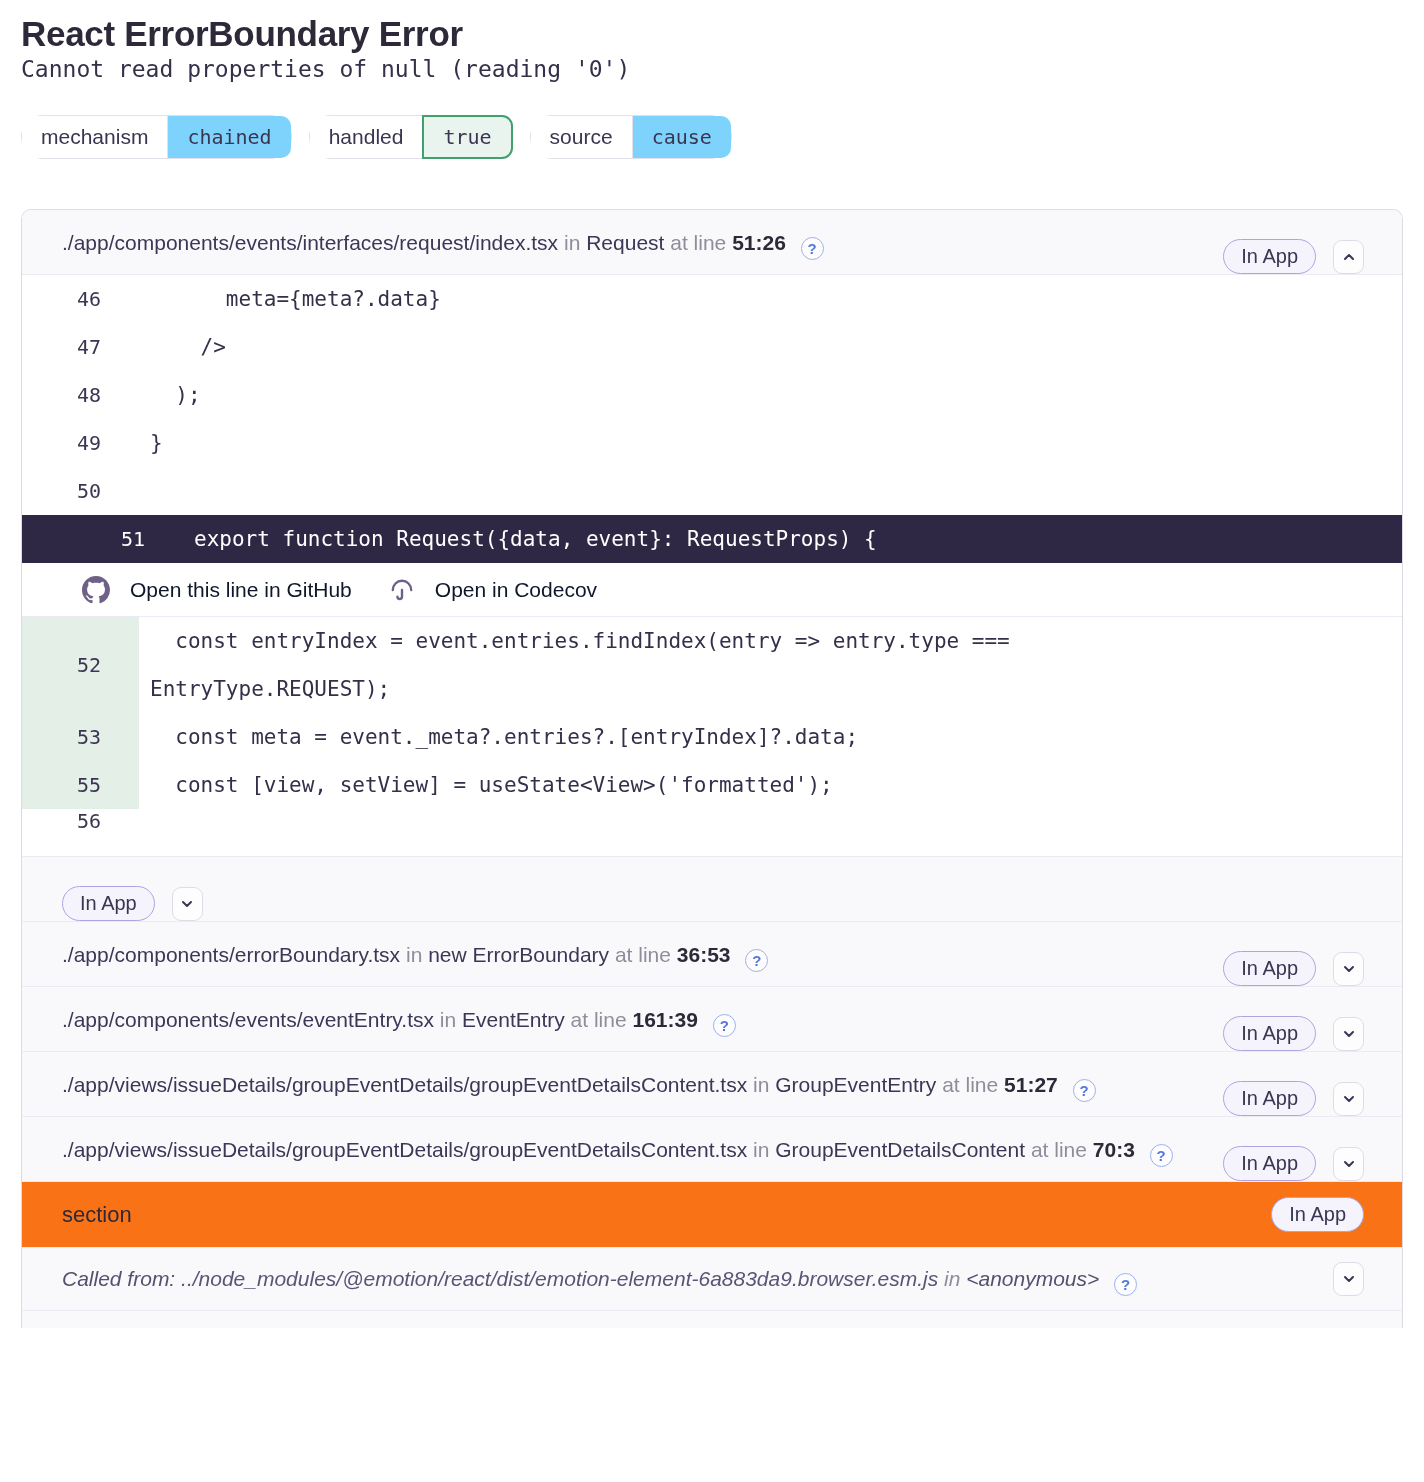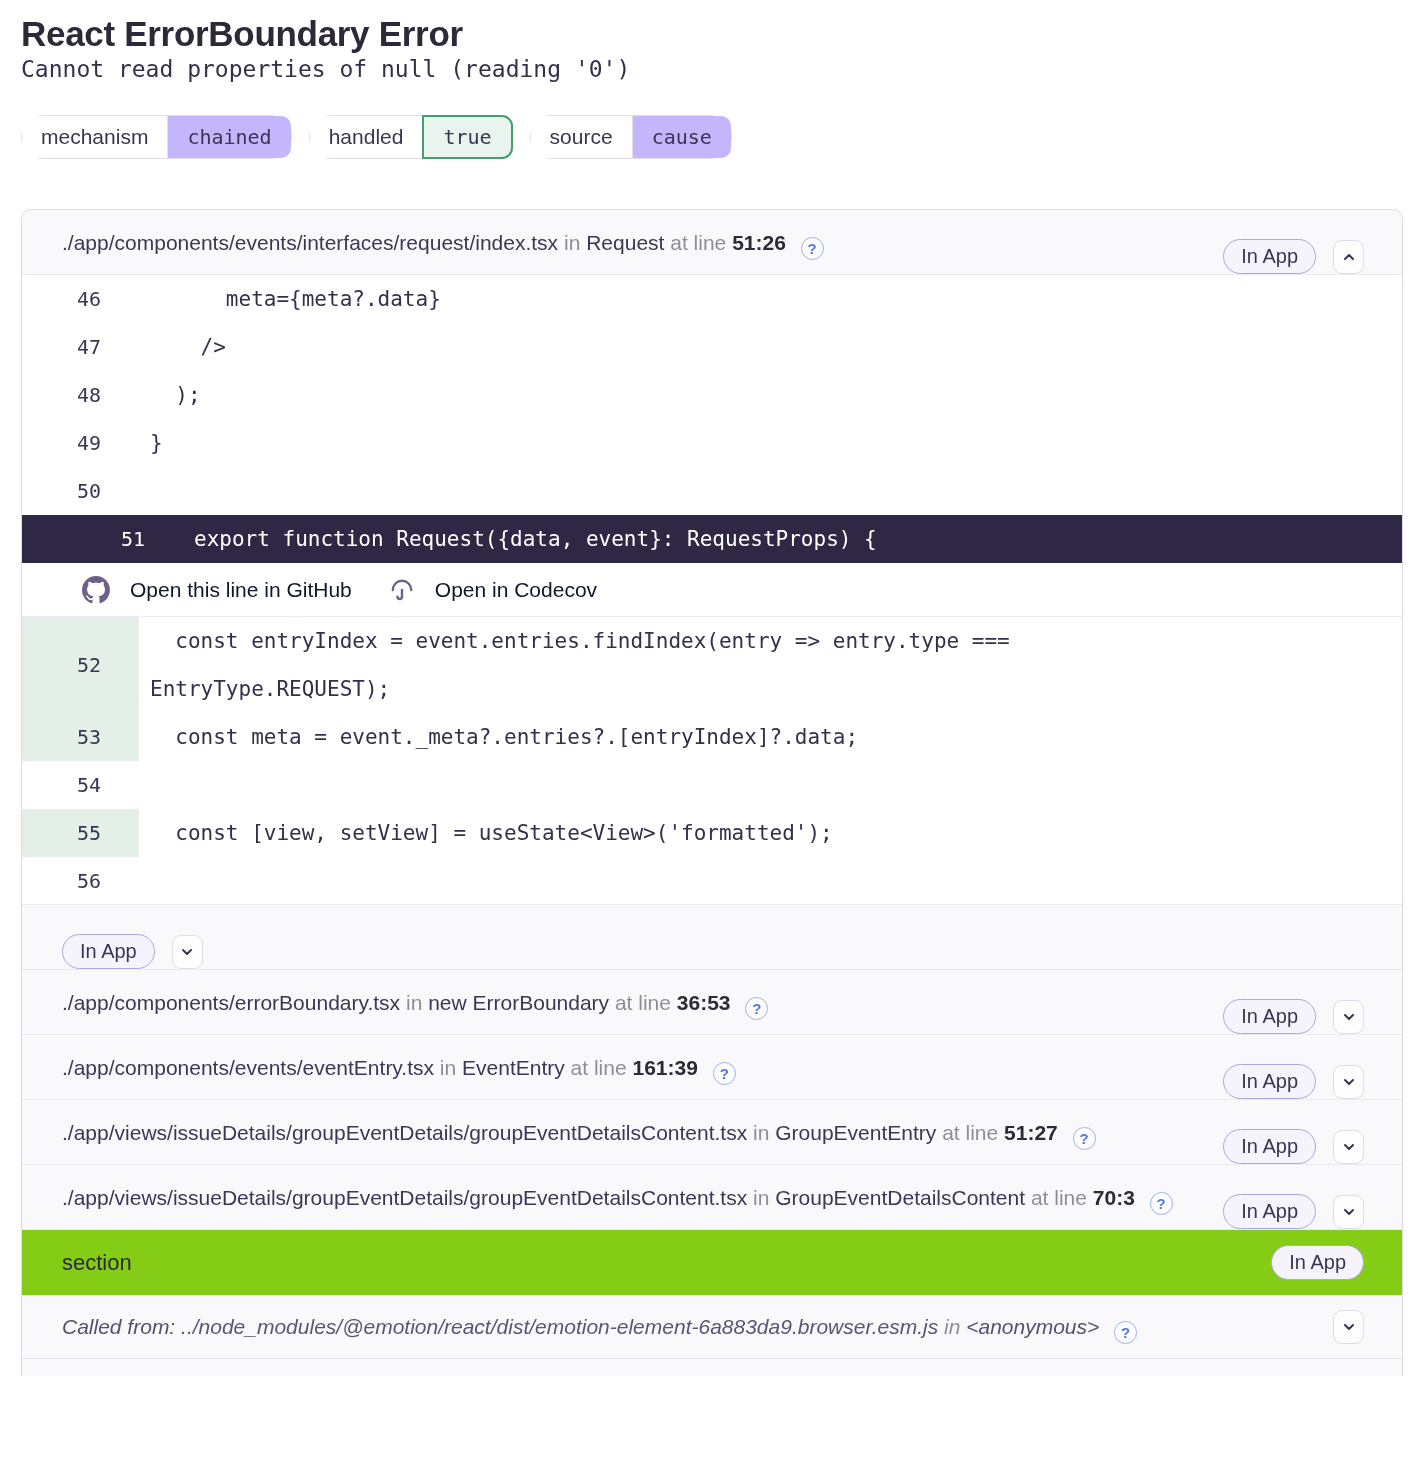--- a/index.html
+++ b/index.html
@@ -13,21 +13,21 @@
   }
 
   
   .page-title{ font-size:35px; font-weight:700; letter-spacing:-0.3px; color:#2d2938; }
   .page-subtitle{ font-family:"DejaVu Sans Mono", monospace; font-size:23px; margin-top:2px; color:#33304a;}
 
   
   .tags{ display:flex; gap:17px; margin-top:33px; }
   .tag{ display:flex; border:1px solid #e2e0e8; border-radius:22px; background:#ffffff; overflow:visible; height:44px; align-items:stretch;}
   .tag .k{ display:flex; align-items:center; padding:0 19px; font-size:21px; color:#3b3552; border-right:1px solid #e2e0e8; border-radius:10px 0 0 10px; background:#ffffff;}
-  .tag .v{ display:flex; align-items:center; padding:0 19px; font-family:"DejaVu Sans Mono",monospace; font-size:20px; color:#3b3552; background:#c4b5fd; border-radius:0 10px 10px 0;}
+  .tag .v{ display:flex; align-items:center; padding:0 19px; font-family:"DejaVu Sans Mono",monospace; font-size:20px; color:#3b3552; background:#7dd3fc; border-radius:0 10px 10px 0;}
   .tag.hl .v{ background:#e9f4ee; border:2px solid #41a06b; margin:-1px; border-radius:0 11px 11px 0; }
 
   
   .trace{ margin-top:50px; border:1px solid #dcdae4; border-bottom:none; border-radius:10px 10px 0 0; overflow:hidden; background:#ffffff;}
 
   .frame-row{ background:#f9f9fb; display:flex; align-items:flex-end; padding:0 38px 0 40px; min-height:65px; border-bottom:1px solid #eceaf2;}
   .frame-row .ftext{ flex:1; font-size:21px; line-height:31px; padding:14px 20px 14px 0; color:#3d3656;}
   .fpath{ color:#3d3656; }
   .fdim{ color:#908d9b; }
   .ffunc{ color:#3d3656; font-weight:500;}
@@ -44,24 +44,24 @@
   .ctext{ flex:1; font-family:"DejaVu Sans Mono",monospace; font-size:21px; line-height:48px; white-space:pre-wrap; color:#33304a; max-width:1100px; padding-left:11px;}
   .crow.dark{ background:#2f2844;padding-left:44px; }
   .crow.dark .gutter, .crow.dark .ctext{ color:#ffffff; }
   .crow.green .gutter{ background:#e4efe8; }
   .crow.blank{ height:48px; }
 
   
   .links-row{ display:flex; align-items:center; gap:37px; padding:0 0 0 60px; height:54px; background:#ffffff; border-bottom:1px solid #eceaf2;}
   .slink{ display:inline-flex; align-items:center; gap:20px; color:#0f172a; font-size:21px; text-decoration:none; cursor:pointer;}
   .slink svg{ flex:none; }
-  .code-top-border{ border-bottom:1px solid #eceaf2; }
-
-  
-  .section-row{ background:#84cc16; display:flex; align-items:center; padding:0 38px 0 40px; min-height:66px; border-bottom:1px solid #eceaf2;}
+  .code-top-border{ border-bottom:1px solid #eceaf2;flex-direction:column; }
+
+  
+  .section-row{ background:#f97316; display:flex; align-items:center; padding:0 38px 0 40px; min-height:66px; border-bottom:1px solid #eceaf2;}
   .section-row .ftext{ flex:1; font-size:22px; color:#2d2938;}
   .called-row{ background:#f9f9fb; display:flex; align-items:center; padding:14px 38px 14px 40px; border-bottom:1px solid #eceaf2;}
   .called-row .ftext{ flex:1; font-size:21px; line-height:33px; font-style:italic; color:#56506e; padding-right:20px;}
   .called-row .fpath{ color:#5c5375;}
   .partial-row{ height:17px; background:#f9f9fb; }
 </style>
 </head>
 <body>
 
 <h1 class="page-title">React ErrorBoundary Error</h1>
@@ -145,24 +145,20 @@
     </div>
 
     <div class="crow green">
       <div class="gutter">52</div>
       <div class="ctext">  const entryIndex = event.entries.findIndex(entry =&gt; entry.type === EntryType.REQUEST);</div>
     </div>
     <div class="crow green">
       <div class="gutter">53</div>
       <div class="ctext">  const meta = event._meta?.entries?.[entryIndex]?.data;</div>
     </div>
-    <div class="crow blank">
-      <div class="gutter">54</div>
-      <div class="ctext"></div>
-    </div>
     <div class="crow green">
       <div class="gutter">55</div>
       <div class="ctext">  const [view, setView] = useState&lt;View&gt;('formatted');</div>
     </div>
     <div class="crow blank code-top-border" style="border-bottom:1px solid #eceaf2;">
       <div class="gutter">56</div>
       <div class="ctext"></div>
     </div>
   </div>
 

